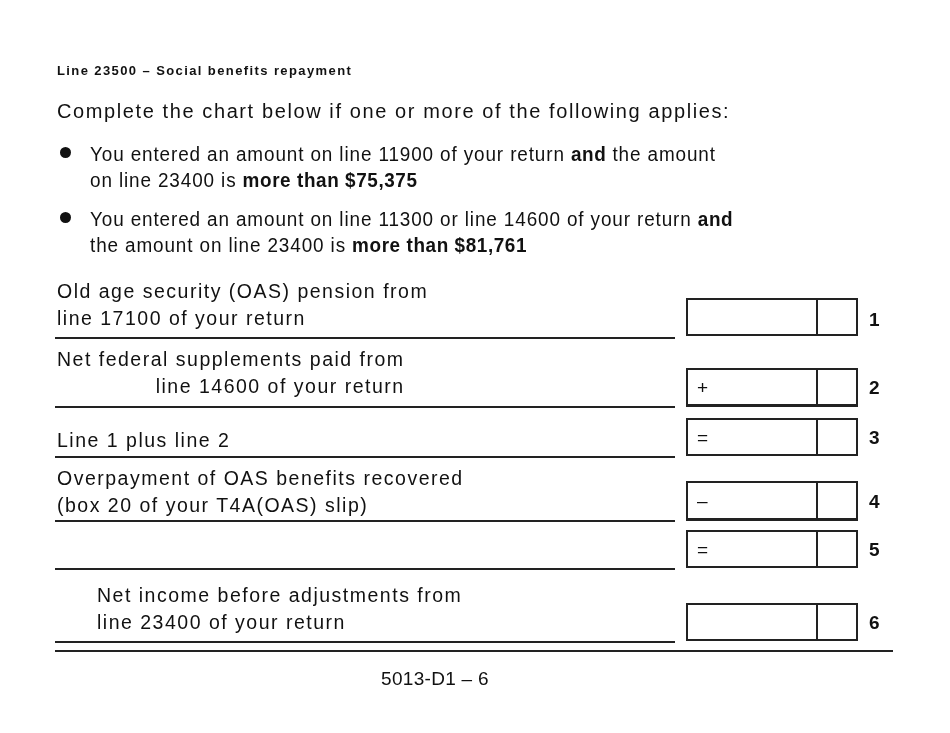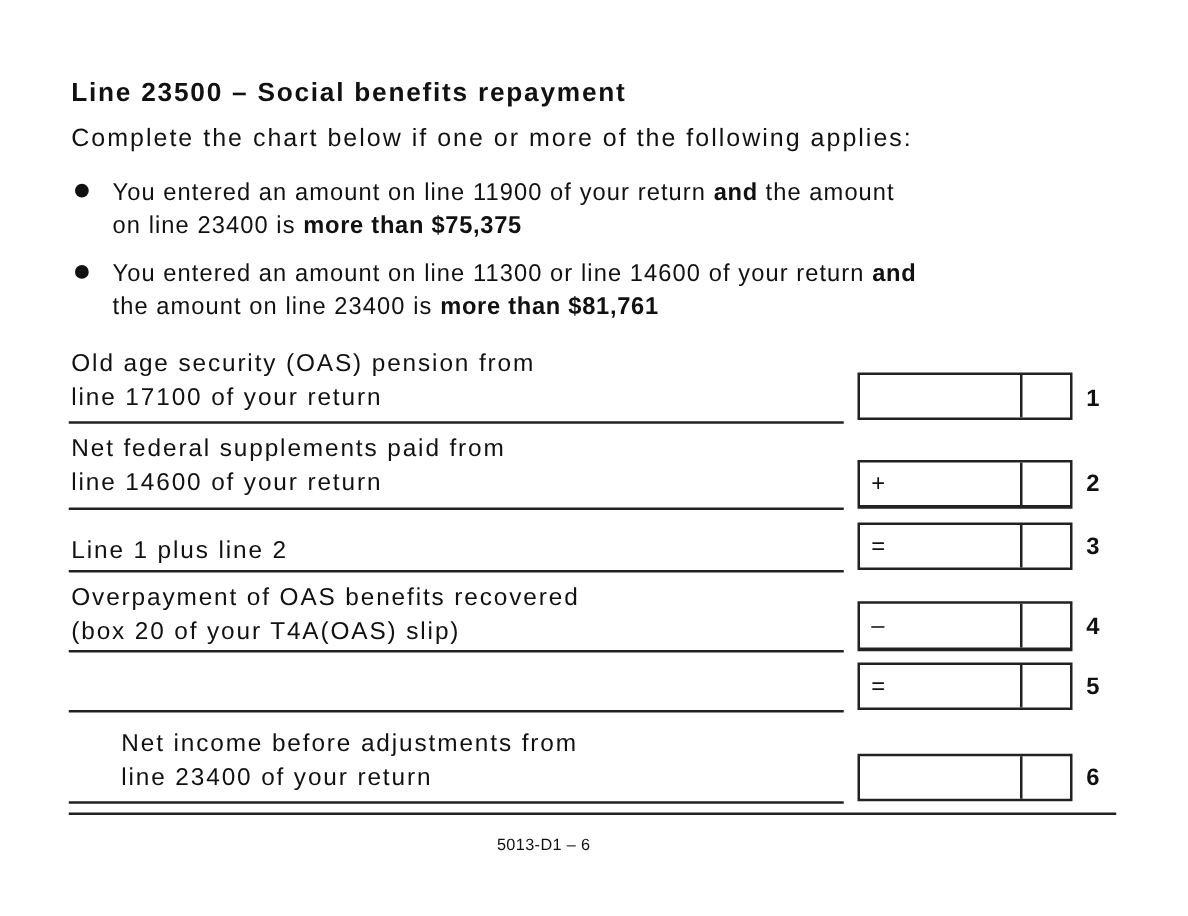--- a/index.html
+++ b/index.html
@@ -1,35 +1,35 @@
 <!DOCTYPE html>
 <html><head>
   <meta charset="utf-8">
   <style>
     html, body { margin: 0; padding: 0; background: #ffffff; }
     body { width: 950px; height: 733px; position: relative; overflow: hidden;
            font-family: "Liberation Sans", sans-serif; color: #111111; }
     .abs { position: absolute; }
-    .title { left: 57px; top: 63px; font-size: 21px; font-weight: bold; letter-spacing: 1.4px; white-space: nowrap; }
+    .title { left: 57px; top: 63px; font-size: 13px; font-weight: bold; letter-spacing: 1.4px; white-space: nowrap; }
     .intro { left: 57px; top: 100px; font-size: 20px; letter-spacing: 1.6px; white-space: nowrap; }
     .bullet { left: 60px; font-size: 20px; }
     .bullet-dot { position: absolute; left: 0; width: 11px; height: 11px; border-radius: 50%; background: #111; }
     .bullet-text { position: absolute; left: 30px; font-size: 19.5px; line-height: 26px; letter-spacing: 0.9px; white-space: nowrap;
                    font-family: "Liberation Sans", sans-serif; transform: scaleX(0.97); transform-origin: left top; }
     .bullet-text b { font-weight: bold; letter-spacing: 0.6px; }
     .row-label { left: 57px; font-size: 19.5px; line-height: 27px; letter-spacing: 1.5px; white-space: nowrap; }
     .rule { left: 55px; width: 620px; height: 2px; background: #222; }
     .box { left: 686px; width: 172px; height: 38px; border: 2px solid #222; box-sizing: border-box; background: #fff; }
     .box .divider { position: absolute; left: 128px; top: 0; bottom: 0; width: 2px; background: #222; }
     .box .sign { position: absolute; left: 9px; top: 7px; font-size: 19px; font-weight: normal; }
     .box input { position: absolute; left: 0; top: 0; width: 128px; height: 34px; border: none; background: transparent; outline: none; }
     .box input.cents { left: 130px; width: 38px; }
     .line-no { left: 869px; font-size: 19px; font-weight: bold; }
     .bottom-rule { left: 55px; top: 650px; width: 838px; height: 2px; background: #222; }
-    .footer { left: 0; width: 870px; top: 668px; text-align: center; font-size: 13px; letter-spacing: 0.3px; }
+    .footer { left: 0; width: 870px; top: 668px; text-align: center; font-size: 19px; letter-spacing: 0.3px; }
     .footer span { position: relative; left: 0px; }
   </style>
 </head>
 <body>
 
 <div>
 
   <div class="abs title">Line 23500 – Social benefits repayment</div>
   <div class="abs intro">Complete the chart below if one or more of the following applies:</div>
 
@@ -54,21 +54,21 @@
     <div>line 17100 of your return</div>
   </div>
   <div class="abs rule" style="top:337px;"></div>
   <div class="abs box" style="top:298px;">
     <input value="" style="">
     <div class="divider"></div>
     <input class="cents" value="" style="">
   </div>
   <div class="abs line-no" style="top:309px;">1</div>
 
-  <div class="abs row-label" style="top:346px;">
+  <div class="abs row-label" style="top:346px;text-align:right;">
     <div>Net federal supplements paid from</div>
     <div>line 14600 of your return</div>
   </div>
   <div class="abs rule" style="top:406px;"></div>
   <div class="abs box" style="top:368px; height:39px; border-bottom-width:3px;">
     <span class="sign">+</span>
     <input value="" style="">
     <div class="divider"></div>
     <input class="cents" value="" style="">
   </div>

